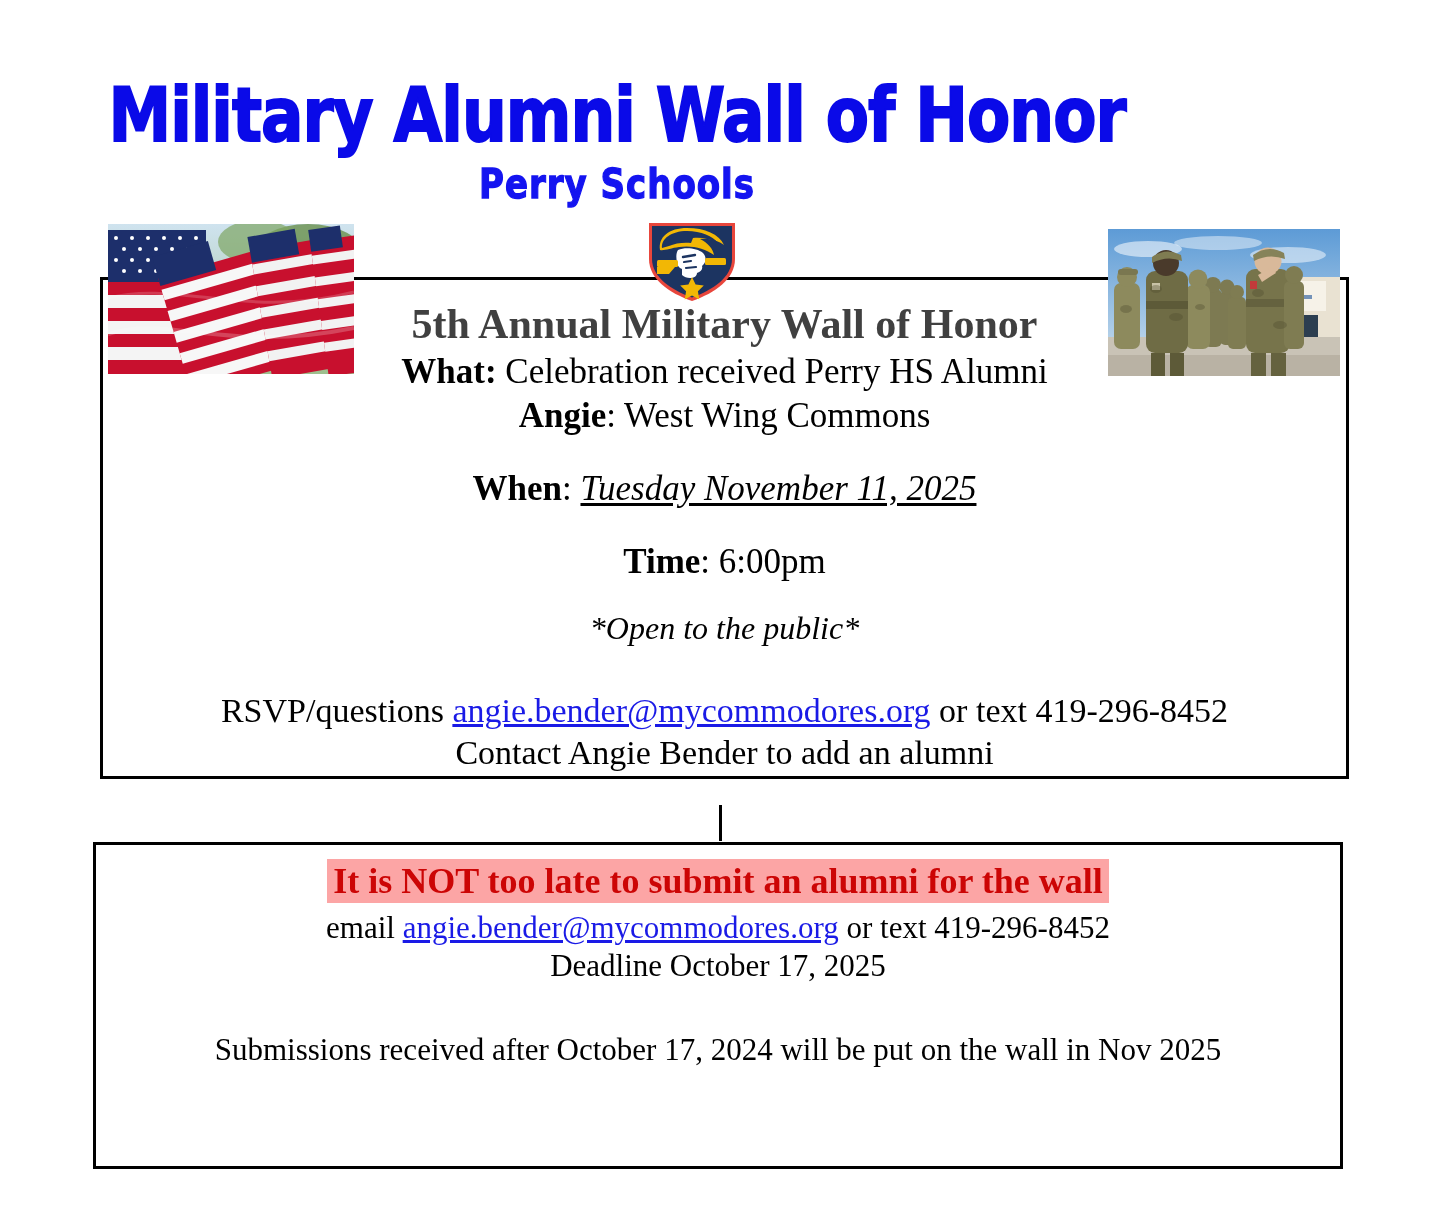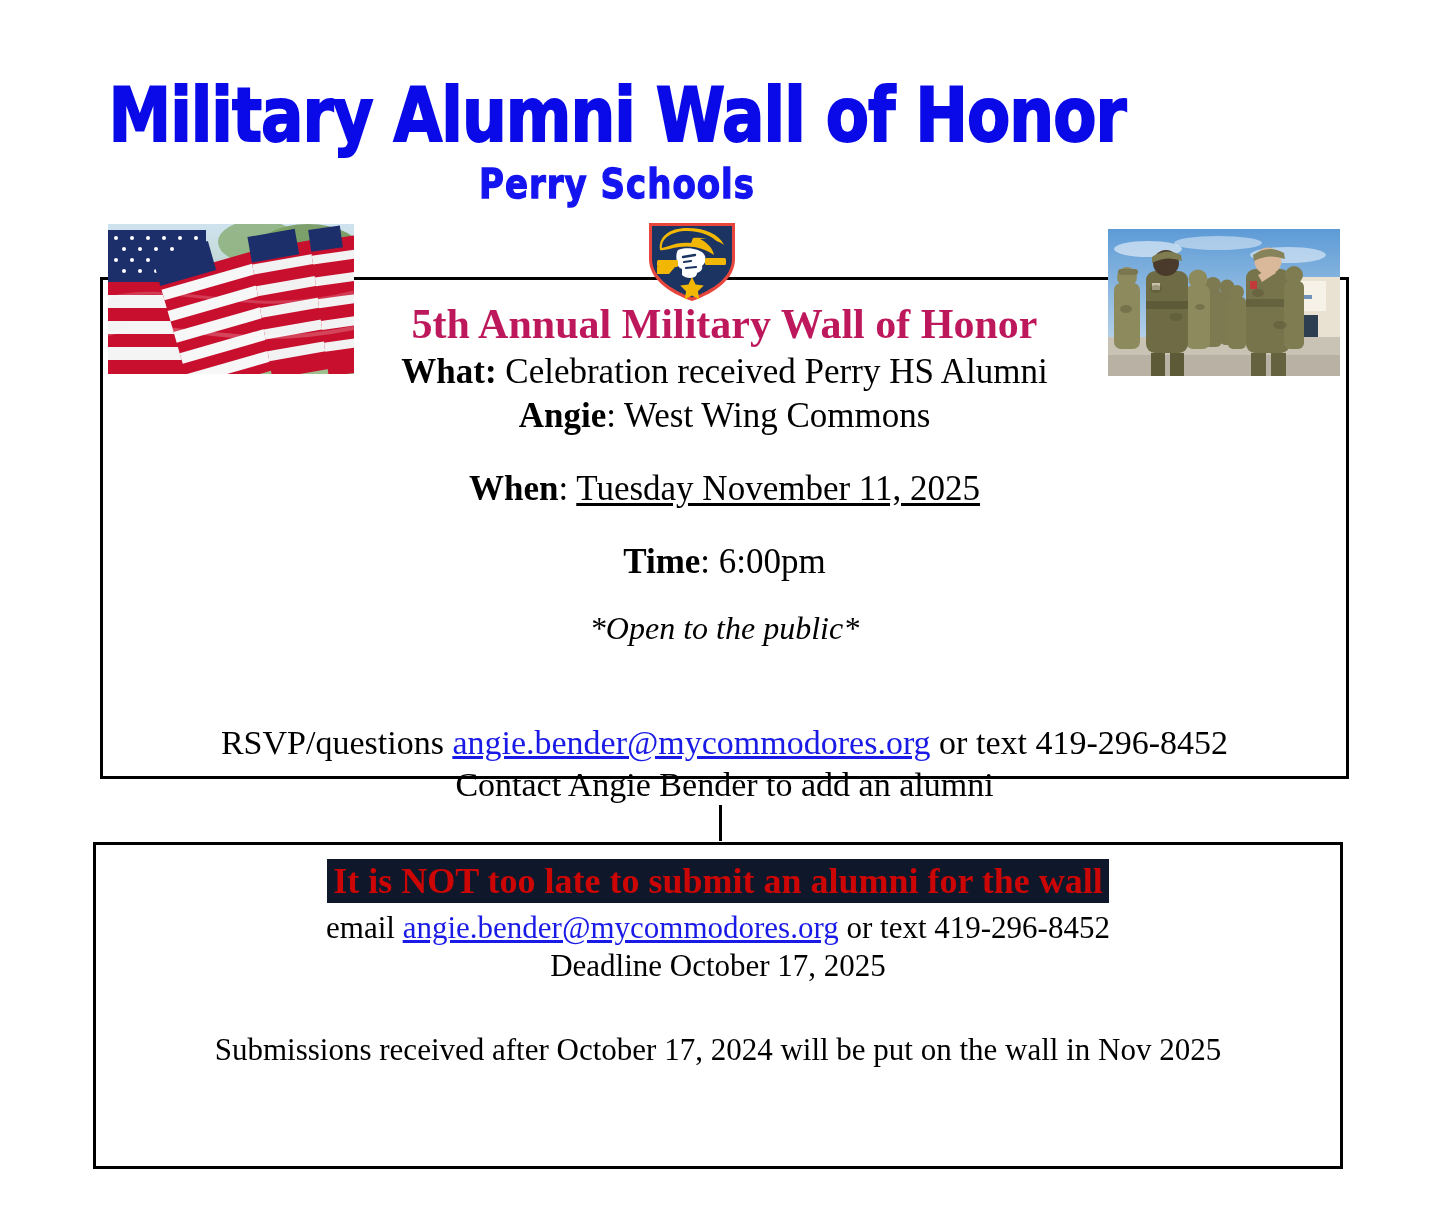--- a/index.html
+++ b/index.html
@@ -117,39 +117,40 @@
     height: 502px;
     z-index: 6;
     text-align: center;
     pointer-events: none;
   }
   .top-content > * { pointer-events: auto; }
 
   .headline {
     font-size: 42px;
     font-weight: bold;
-    color: #be185d;
+    color: #404040;
     margin-top: 25px;
     line-height: 1.06;
   }
   .line {
     font-size: 35px;
     line-height: 1.22;
   }
   .line b { font-weight: bold; }
   .line-what { margin-top: 4px; }
   .line-where { margin-top: 2px; }
   .line-when { margin-top: 30px; }
   .line-time { margin-top: 30px; }
   .line-open { margin-top: 26px; font-style: italic; font-size: 32px; }
   .u-italic {
+    font-style: italic;
     text-decoration: underline;
     text-underline-offset: 3px;
   }
-  .line-rsvp { margin-top: 74px; font-size: 34px; }
+  .line-rsvp { margin-top: 42px; font-size: 34px; }
   .line-contact { font-size: 34px; }
   a.maillink, .maillink {
     color: #1a1ae6;
     text-decoration: underline;
     text-underline-offset: 2px;
   }
 
   
   .bottom-content {
     position: absolute;
@@ -161,21 +162,21 @@
     text-align: center;
   }
   .alert-line {
     margin-top: 17px;
     font-size: 36px;
     font-weight: bold;
     line-height: 1.25;
   }
   .alert-hl {
     color: #cc0505;
-    background: #0f172a;
+    background: #fca5a5;
     padding: 2px 6px;
   }
   .bottom-name {
     margin-top: 12px;
     font-size: 31px;
     font-weight: bold;
   }
   .bottom-email {
     margin-top: 6px;
     font-size: 31px;

